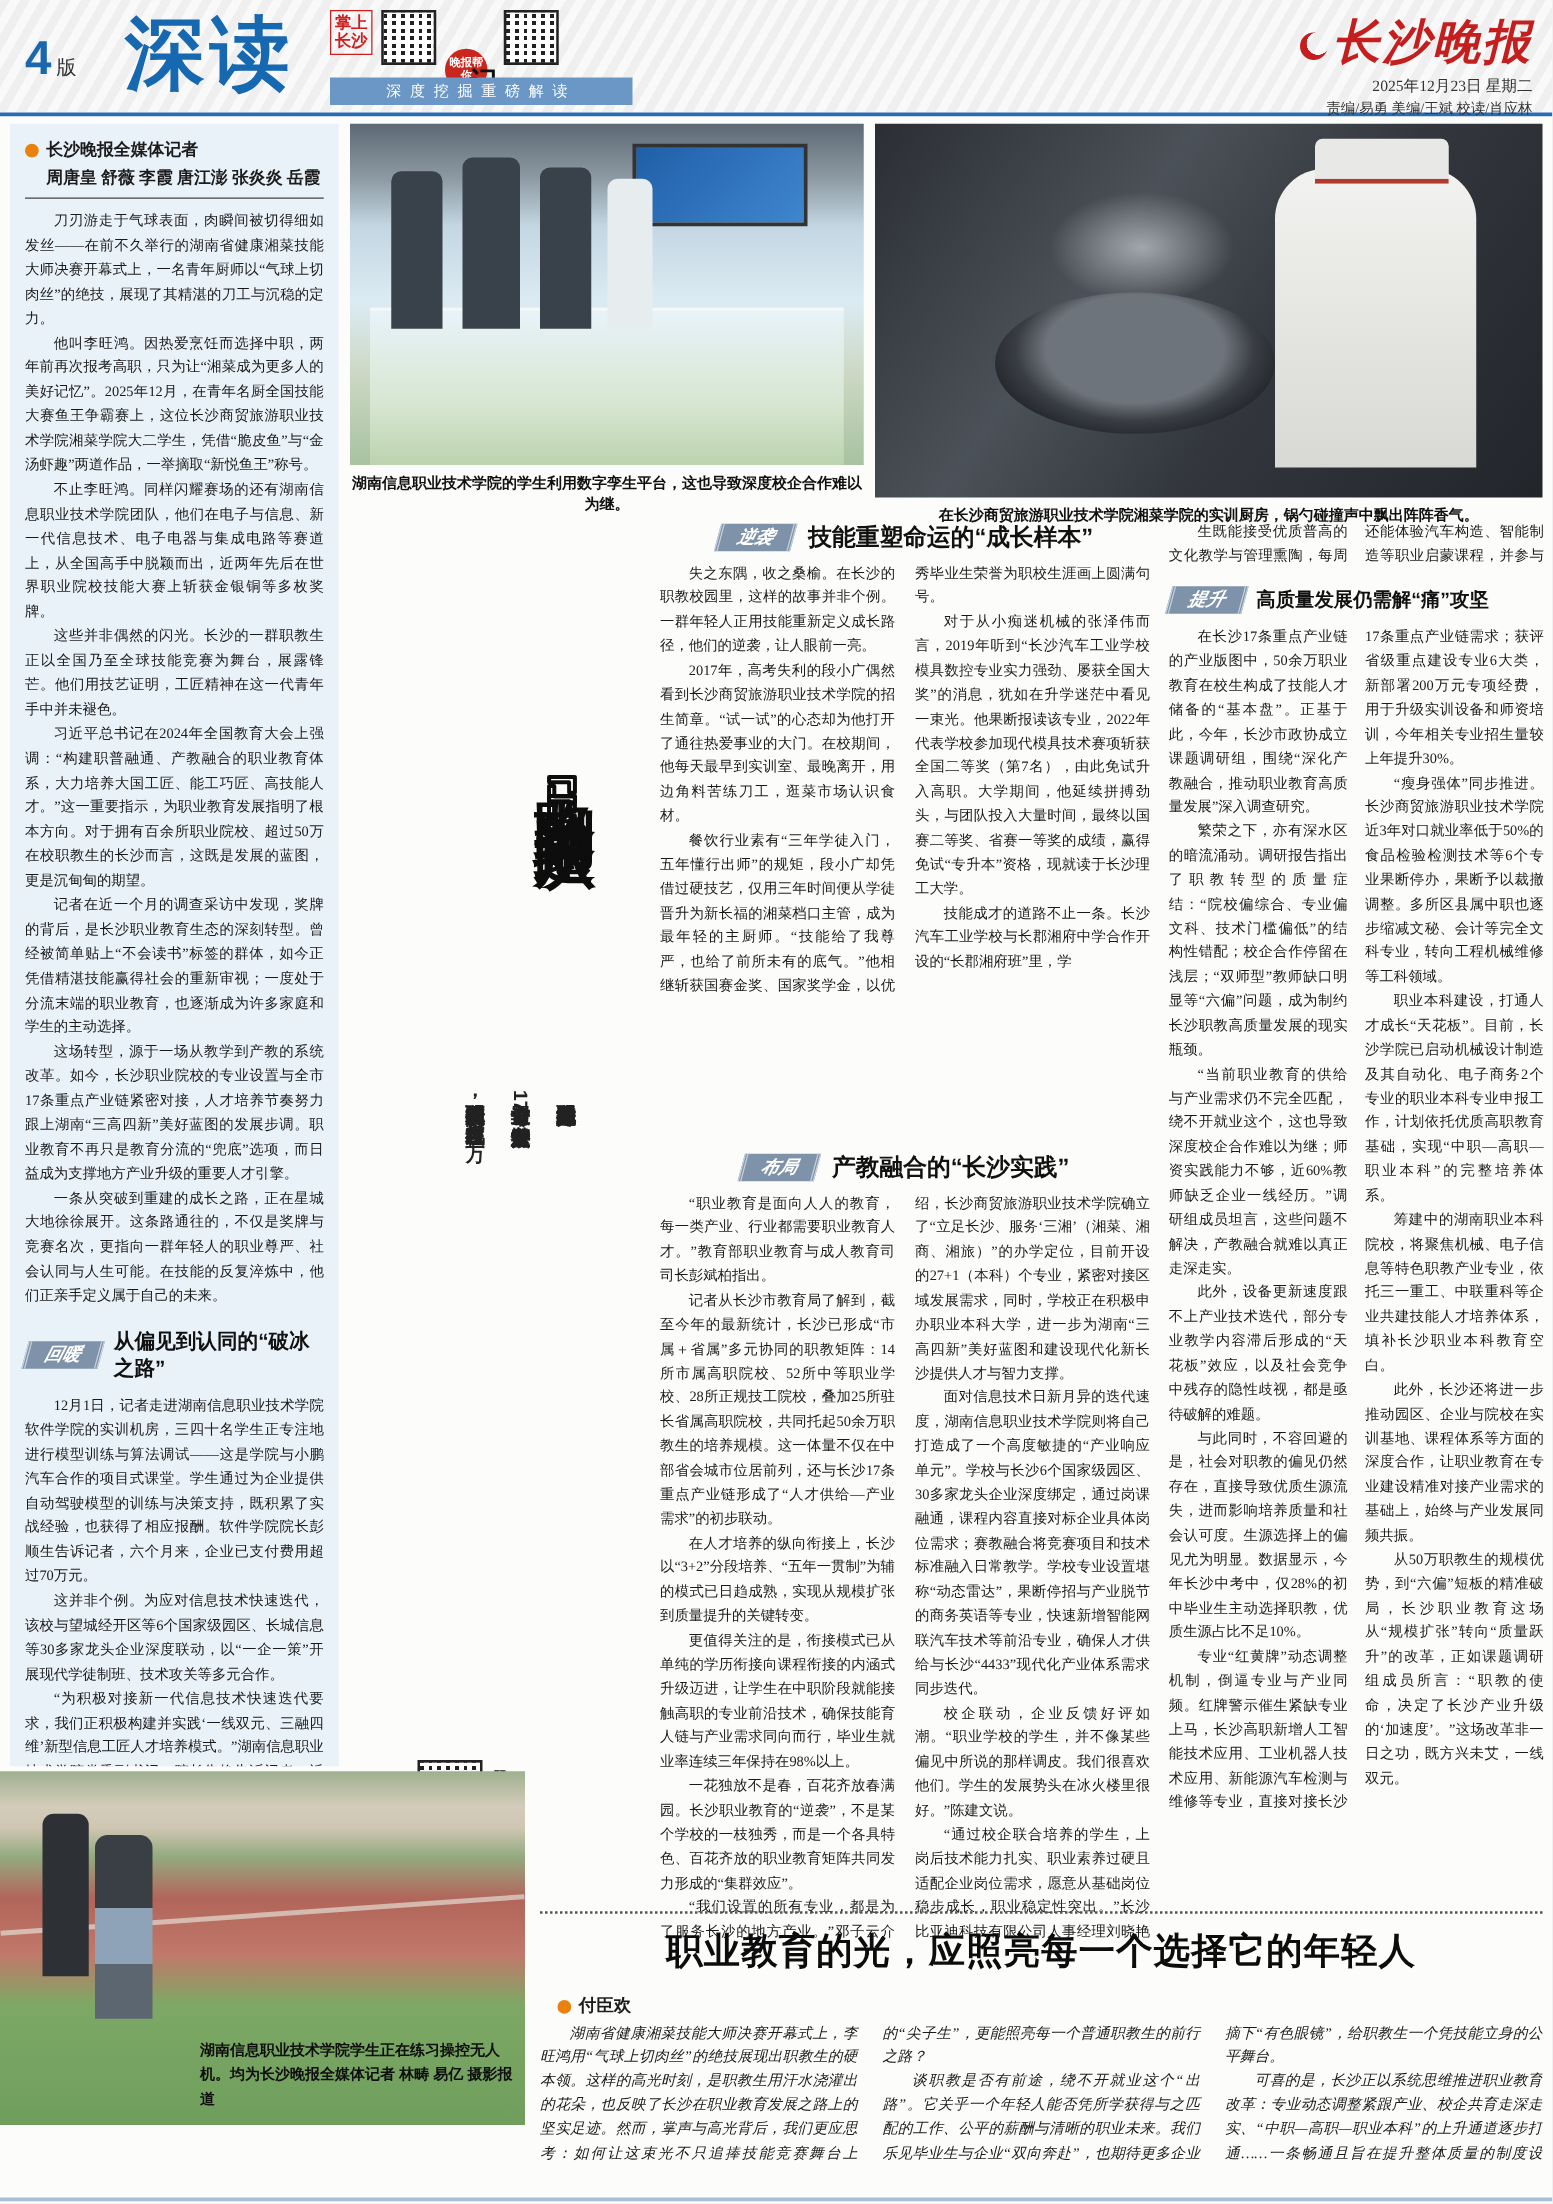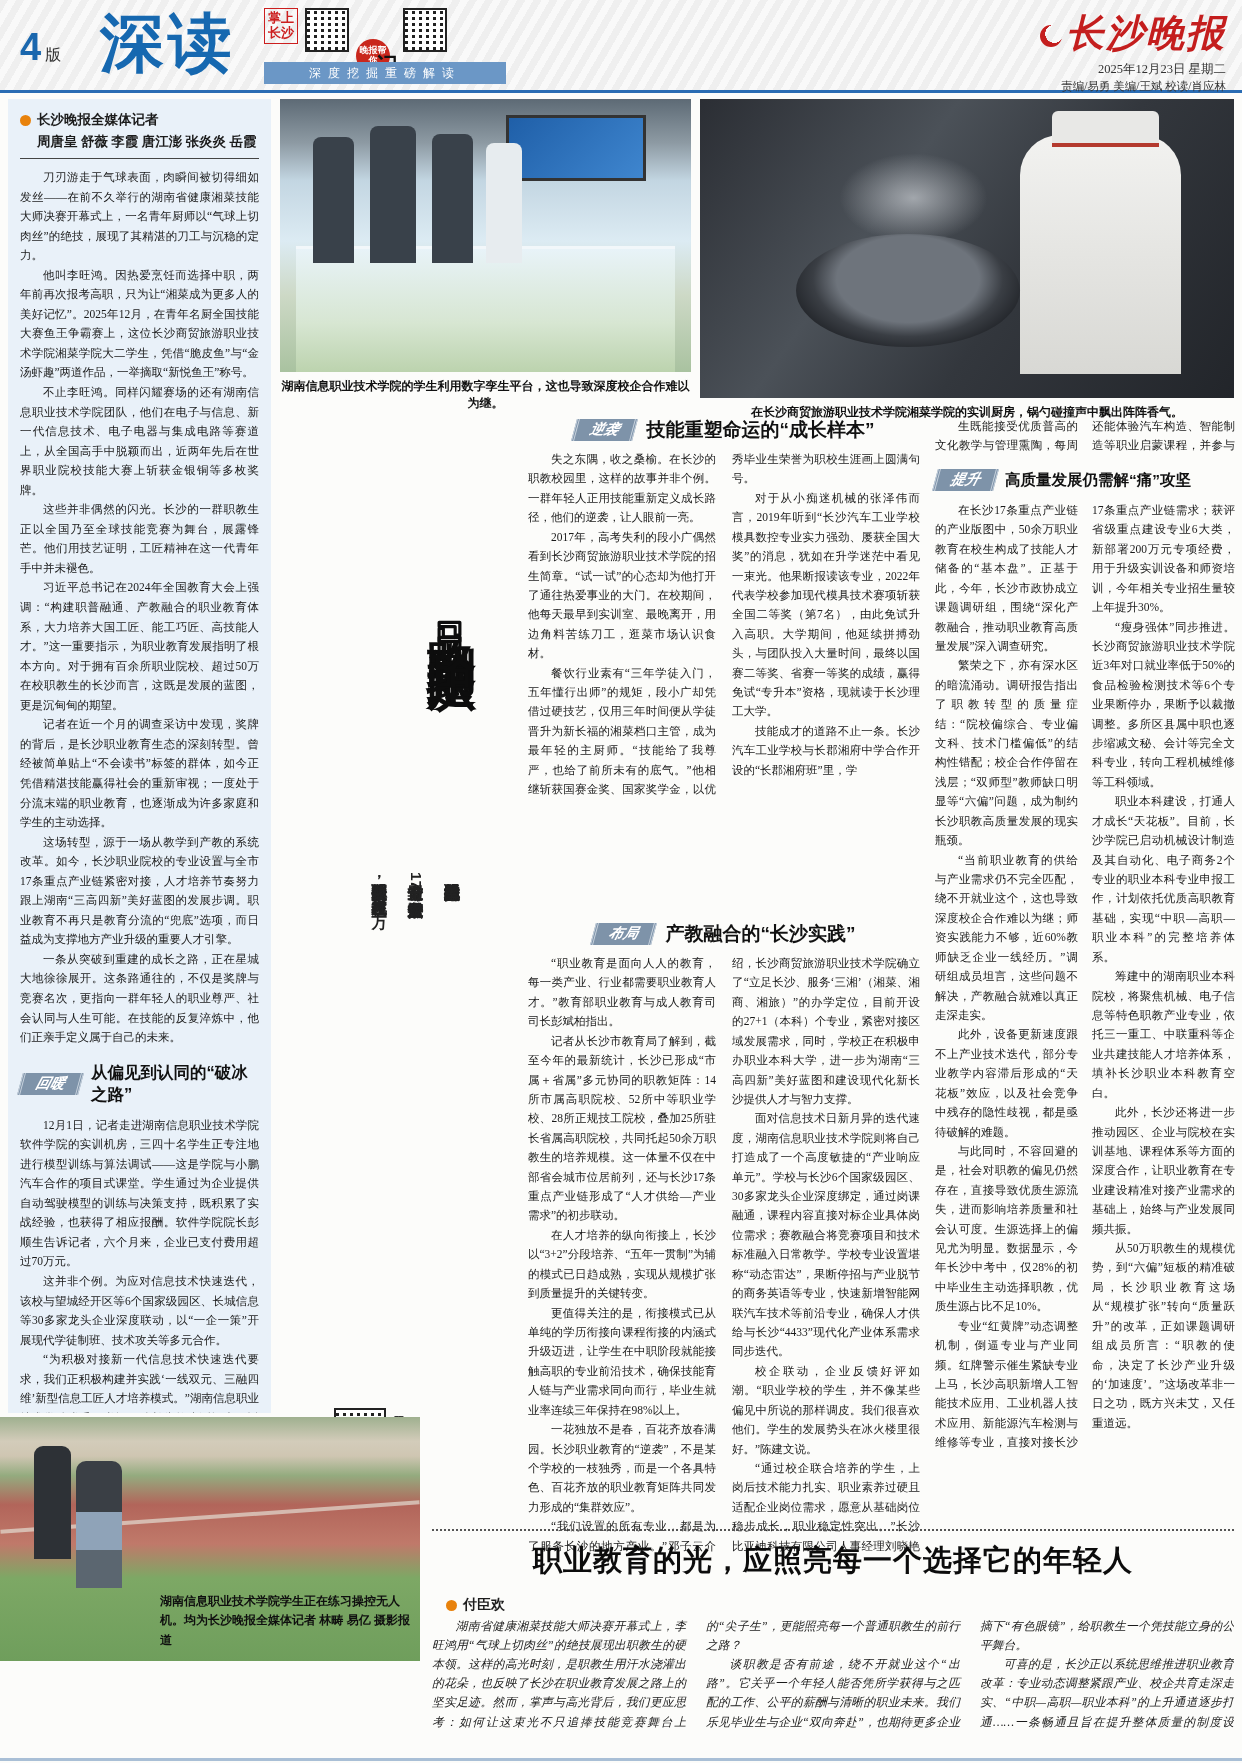--- a/index.html
+++ b/index.html
@@ -30,21 +30,21 @@
   .seal .circle { position:absolute; left:0; top:0; width:34px; height:34px; border-radius:50%;
                   background:#c9271d; color:#fff; font-size:9px; line-height:1.1; font-weight:bold;
                   display:flex; align-items:center; justify-content:center; text-align:center; }
   .seal .ji { position:absolute; right:-2px; bottom:-2px; font-size:22px; font-weight:900; color:#111;
               font-family:"Liberation Sans",sans-serif; }
   .strapline { position:absolute; left:264px; top:62px; width:242px; height:22px;
                background:#6b97c6; color:#fff; font-size:12px; letter-spacing:7px;
                text-align:center; line-height:22px; font-family:"Liberation Sans",sans-serif; }
   .masthead { position:absolute; right:16px; top:8px; text-align:right; }
   .logo { font-size:38px; color:#c41e1e; font-weight:bold; font-style:italic;
-          font-family:Liberation Mono, monospace; letter-spacing:2px; }
+          font-family:Liberation Serif, serif; letter-spacing:2px; }
   .logo .crescent { display:inline-block; width:22px; height:22px; border-radius:50%;
                     background:radial-gradient(circle at 65% 40%, transparent 0 46%, #c41e1e 47%);
                     vertical-align:middle; margin-right:4px; }
   .dateline { font-size:12.5px; color:#333; margin-top:2px; }
   .staffline { font-size:11.5px; color:#333; margin-top:1px; }
 
   
   .left-panel { position:absolute; left:8px; top:99px; width:263px; height:1314px;
                 background:#e9f1f9; padding:12px 12px; overflow:hidden; }
   .byline { border-bottom:1px solid #444; padding-bottom:7px; margin-bottom:9px; }
@@ -104,21 +104,21 @@
   .nixi-body { left:528px; top:450px; width:392px; height:466px; column-count:2; column-gap:16px; }
   .buju-header { top:921px; }
   .buju-body { left:528px; top:954px; width:392px; height:612px; column-count:2; column-gap:16px; }
   .nixi-cont { left:935px; top:417px; width:300px; height:46px; column-count:2; column-gap:14px; }
   .tisheng-header { position:absolute; left:935px; top:469px; width:300px; display:flex;
                     align-items:center; gap:9px; }
   .tisheng-header .sec-title { font-size:15.5px; }
   .tisheng-body { left:935px; top:501px; width:300px; height:1064px; column-count:2; column-gap:14px; }
 
   
-  .photo3 { left:0; top:1417px; width:420px; height:244px;
+  .photo3 { left:0; top:1417px; width:420px; height:283px;
             background:linear-gradient(180deg,#9fb08f 0%,#d3ccba 10%,#cfc6b2 16%,#94ab7f 24%,#b2655a 36%,#c0796a 52%,#7da865 66%,#6f9e5c 100%); }
   .photo3 .lane { position:absolute; left:0; top:40%; width:100%; height:4px; background:#e6e2d8aa; transform:rotate(-4deg); }
   .photo3 .fig1 { position:absolute; left:18%; top:18%; width:11%; height:52%;
                   background:linear-gradient(180deg,#3a3f45 0 40%,#8fa3b8 40% 70%,#5b6670 70%); border-radius:10px 10px 0 0; }
   .photo3 .fig2 { position:absolute; left:8%; top:12%; width:9%; height:46%;
                   background:#2d3136; border-radius:9px 9px 0 0; }
   .caption3 { position:absolute; right:8px; bottom:10px; width:252px; font-size:12px; font-weight:bold;
               color:#0f0f0f; line-height:1.65; text-align:left; font-family:"Liberation Sans",sans-serif; }
   .dotted { position:absolute; left:432px; top:1529px; width:802px; border-top:2px dotted #555; }
   .commentary-title { position:absolute; left:432px; top:1541px; width:802px; text-align:center;
@@ -255,21 +255,21 @@
       <p class="para">在长沙17条重点产业链的产业版图中，50余万职业教育在校生构成了技能人才储备的“基本盘”。正基于此，今年，长沙市政协成立课题调研组，围绕“深化产教融合，推动职业教育高质量发展”深入调查研究。</p>
       <p class="para">繁荣之下，亦有深水区的暗流涌动。调研报告指出了职教转型的质量症结：“院校偏综合、专业偏文科、技术门槛偏低”的结构性错配；校企合作停留在浅层；“双师型”教师缺口明显等“六偏”问题，成为制约长沙职教高质量发展的现实瓶颈。</p>
       <p class="para">“当前职业教育的供给与产业需求仍不完全匹配，绕不开就业这个，这也导致深度校企合作难以为继；师资实践能力不够，近60%教师缺乏企业一线经历。”调研组成员坦言，这些问题不解决，产教融合就难以真正走深走实。</p>
       <p class="para">此外，设备更新速度跟不上产业技术迭代，部分专业教学内容滞后形成的“天花板”效应，以及社会竞争中残存的隐性歧视，都是亟待破解的难题。</p>
       <p class="para">与此同时，不容回避的是，社会对职教的偏见仍然存在，直接导致优质生源流失，进而影响培养质量和社会认可度。生源选择上的偏见尤为明显。数据显示，今年长沙中考中，仅28%的初中毕业生主动选择职教，优质生源占比不足10%。</p>
       <p class="para">专业“红黄牌”动态调整机制，倒逼专业与产业同频。红牌警示催生紧缺专业上马，长沙高职新增人工智能技术应用、工业机器人技术应用、新能源汽车检测与维修等专业，直接对接长沙17条重点产业链需求；获评省级重点建设专业6大类，新部署200万元专项经费，用于升级实训设备和师资培训，今年相关专业招生量较上年提升30%。</p>
       <p class="para">“瘦身强体”同步推进。长沙商贸旅游职业技术学院近3年对口就业率低于50%的食品检验检测技术等6个专业果断停办，果断予以裁撤调整。多所区县属中职也逐步缩减文秘、会计等完全文科专业，转向工程机械维修等工科领域。</p>
       <p class="para">职业本科建设，打通人才成长“天花板”。目前，长沙学院已启动机械设计制造及其自动化、电子商务2个专业的职业本科专业申报工作，计划依托优质高职教育基础，实现“中职—高职—职业本科”的完整培养体系。</p>
       <p class="para">筹建中的湖南职业本科院校，将聚焦机械、电子信息等特色职教产业专业，依托三一重工、中联重科等企业共建技能人才培养体系，填补长沙职业本科教育空白。</p>
       <p class="para">此外，长沙还将进一步推动园区、企业与院校在实训基地、课程体系等方面的深度合作，让职业教育在专业建设精准对接产业需求的基础上，始终与产业发展同频共振。</p>
-      <p class="para">从50万职教生的规模优势，到“六偏”短板的精准破局，长沙职业教育这场从“规模扩张”转向“质量跃升”的改革，正如课题调研组成员所言：“职教的使命，决定了长沙产业升级的‘加速度’。”这场改革非一日之功，既方兴未艾，又任重道远。</p>
+      <p class="para">从50万职教生的规模优势，到“六偏”短板的精准破局，长沙职业教育这场从“规模扩张”转向“质量跃升”的改革，正如课题调研组成员所言：“职教的使命，决定了长沙产业升级的‘加速度’。”这场改革非一日之功，既方兴未艾，一线双元。</p>
     </div>
 
   <div class="photo photo3">
     <div class="lane"></div>
     <div class="fig1"></div>
     <div class="fig2"></div>
     <div class="caption3">湖南信息职业技术学院学生正在练习操控无人机。均为长沙晚报全媒体记者 林畴 易亿 摄影报道</div>
   </div>
 
   <div class="dotted"></div>

